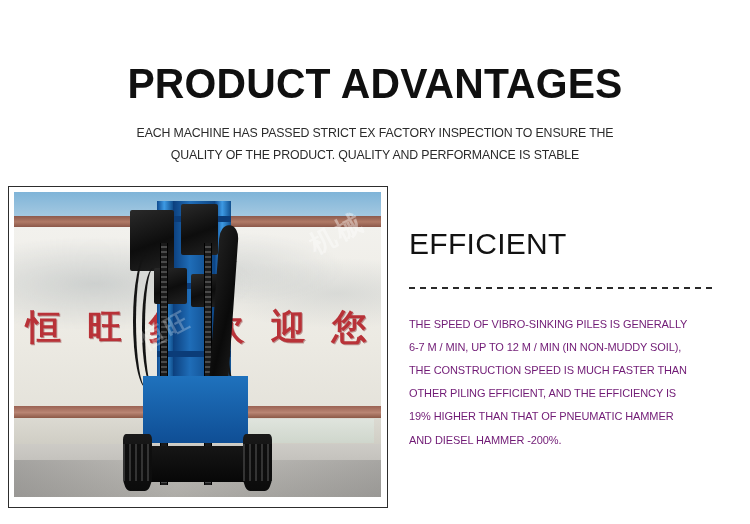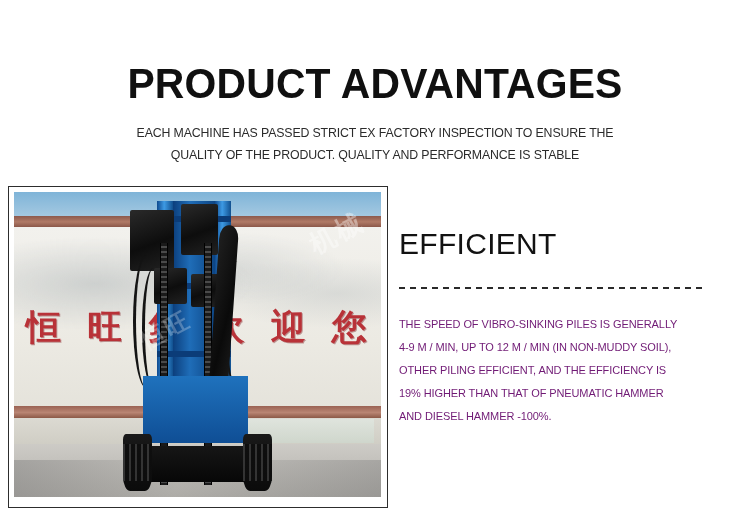--- a/index.html
+++ b/index.html
@@ -170,21 +170,21 @@
     position: absolute; left: 34%; top: 40%;
     font-family: "DejaVu Sans", sans-serif;
     font-size: 24px; font-weight: 700;
     color: rgba(255,255,255,.26);
     transform: rotate(-28deg);
     letter-spacing: 3px;
     pointer-events: none;
   }
 
   
-  .info { position: absolute; left: 399px; top: 42px; width: 312px; }
+  .info { position: absolute; left: 409px; top: 42px; width: 312px; }
   .info-title {
     font-size: 30px;
     font-weight: 400;
     letter-spacing: 0.3px;
     color: #121212;
     line-height: 1.05;
   }
   .divider {
     margin-top: 27px;
     height: 2px;
@@ -268,20 +268,21 @@
       <div class="watermark">机械</div>
       <div class="watermark2">恒旺</div>
     </div>
   </div>
 
   <div class="info">
     <div class="info-title">EFFICIENT</div>
     <div class="divider"></div>
     <div class="info-body">
       <div>THE SPEED OF VIBRO-SINKING PILES IS GENERALLY</div>
-      <div>4-9 M / MIN, UP TO 12 M / MIN (IN NON-MUDDY SOIL),</div>
+      <div>6-7 M / MIN, UP TO 12 M / MIN (IN NON-MUDDY SOIL),</div>
+      <div>THE CONSTRUCTION SPEED IS MUCH FASTER THAN</div>
       <div>OTHER PILING EFFICIENT, AND THE EFFICIENCY IS</div>
       <div>19% HIGHER THAN THAT OF PNEUMATIC HAMMER</div>
-      <div>AND DIESEL HAMMER -100%.</div>
+      <div>AND DIESEL HAMMER -200%.</div>
     </div>
   </div>
 
 </div>
 
 </body></html>

